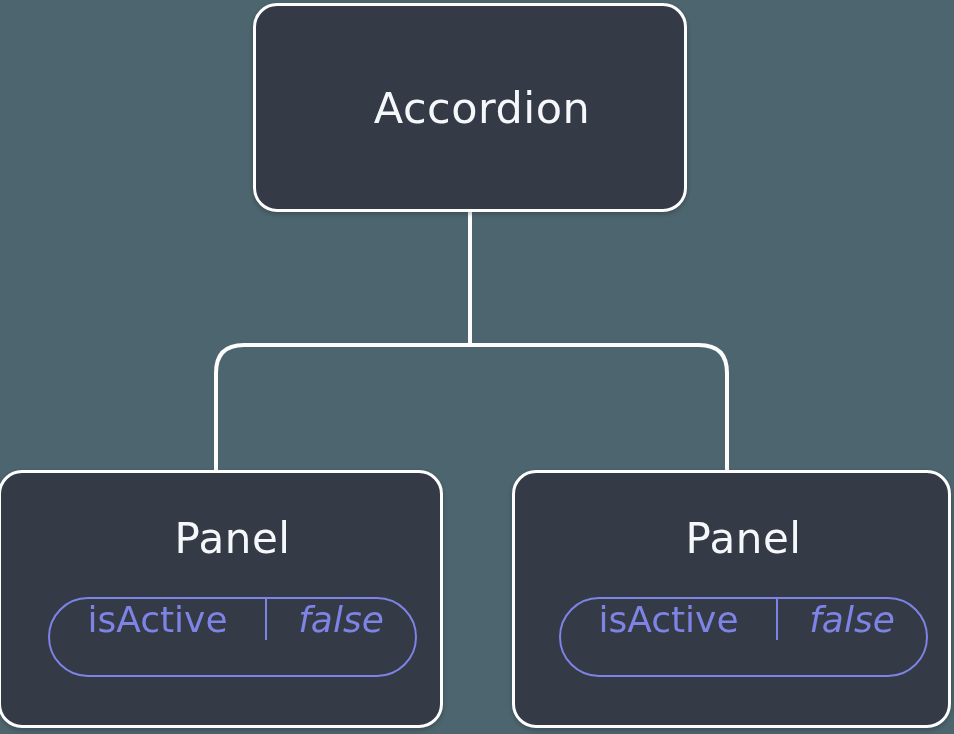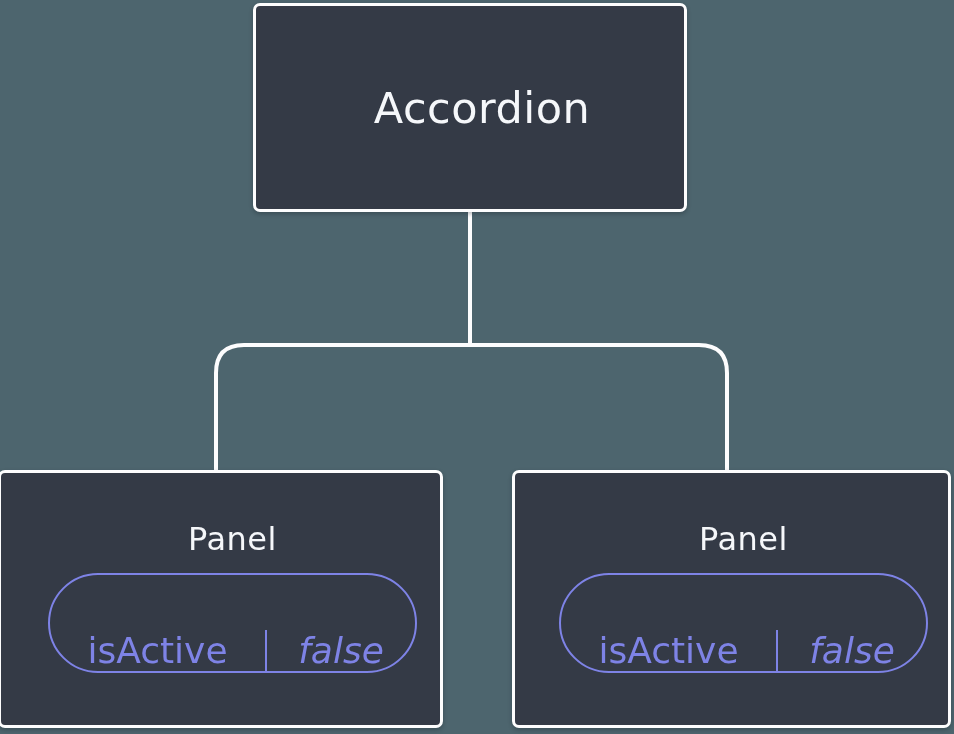--- a/index.html
+++ b/index.html
@@ -27,21 +27,21 @@
   }
   .connectors path{
     stroke:var(--connector);
     stroke-width:4;
     fill:none;
   }
   .node{
     position:absolute;
     background:var(--node-fill);
     border:3.5px solid var(--node-border);
-    border-radius:7px;
+    border-radius:24px;
     box-shadow:0 2px 4px rgba(15,20,30,0.28);
     color:var(--node-text);
     padding-left:24px;
   }
   .node-root{
     left:253px;top:3px;width:434px;height:209px;
     display:flex;align-items:center;justify-content:center;
   }
   .node-title{
     font-size:43px;
@@ -50,32 +50,32 @@
     color:var(--node-text);
   }
   .node-panel{
     top:470px;height:258px;
     display:flex;flex-direction:column;align-items:center;
     padding-top:40px;
   }
   .node-panel-left{left:-2px;width:445px;}
   .node-panel-right{left:512px;width:439px;}
   .panel-title{
-    font-size:32px;
+    font-size:42px;
     font-weight:500;
     letter-spacing:0.5px;
     line-height:52px;
   }
   .state-pill{
-    margin-top:8px;
-    width:369px;height:100px;
+    margin-top:32px;
+    width:369px;height:80px;
     border:2.5px solid var(--state-accent);
     border-radius:50px;
     display:flex;
-    align-items:flex-end;
+    align-items:flex-start;
     color:var(--state-accent);
     font-size:36px;
   }
   .state-name{
     width:217px;
     border-right:2.5px solid var(--state-accent);
     display:flex;align-items:center;justify-content:center;
   }
   .state-value{
     flex:1;

